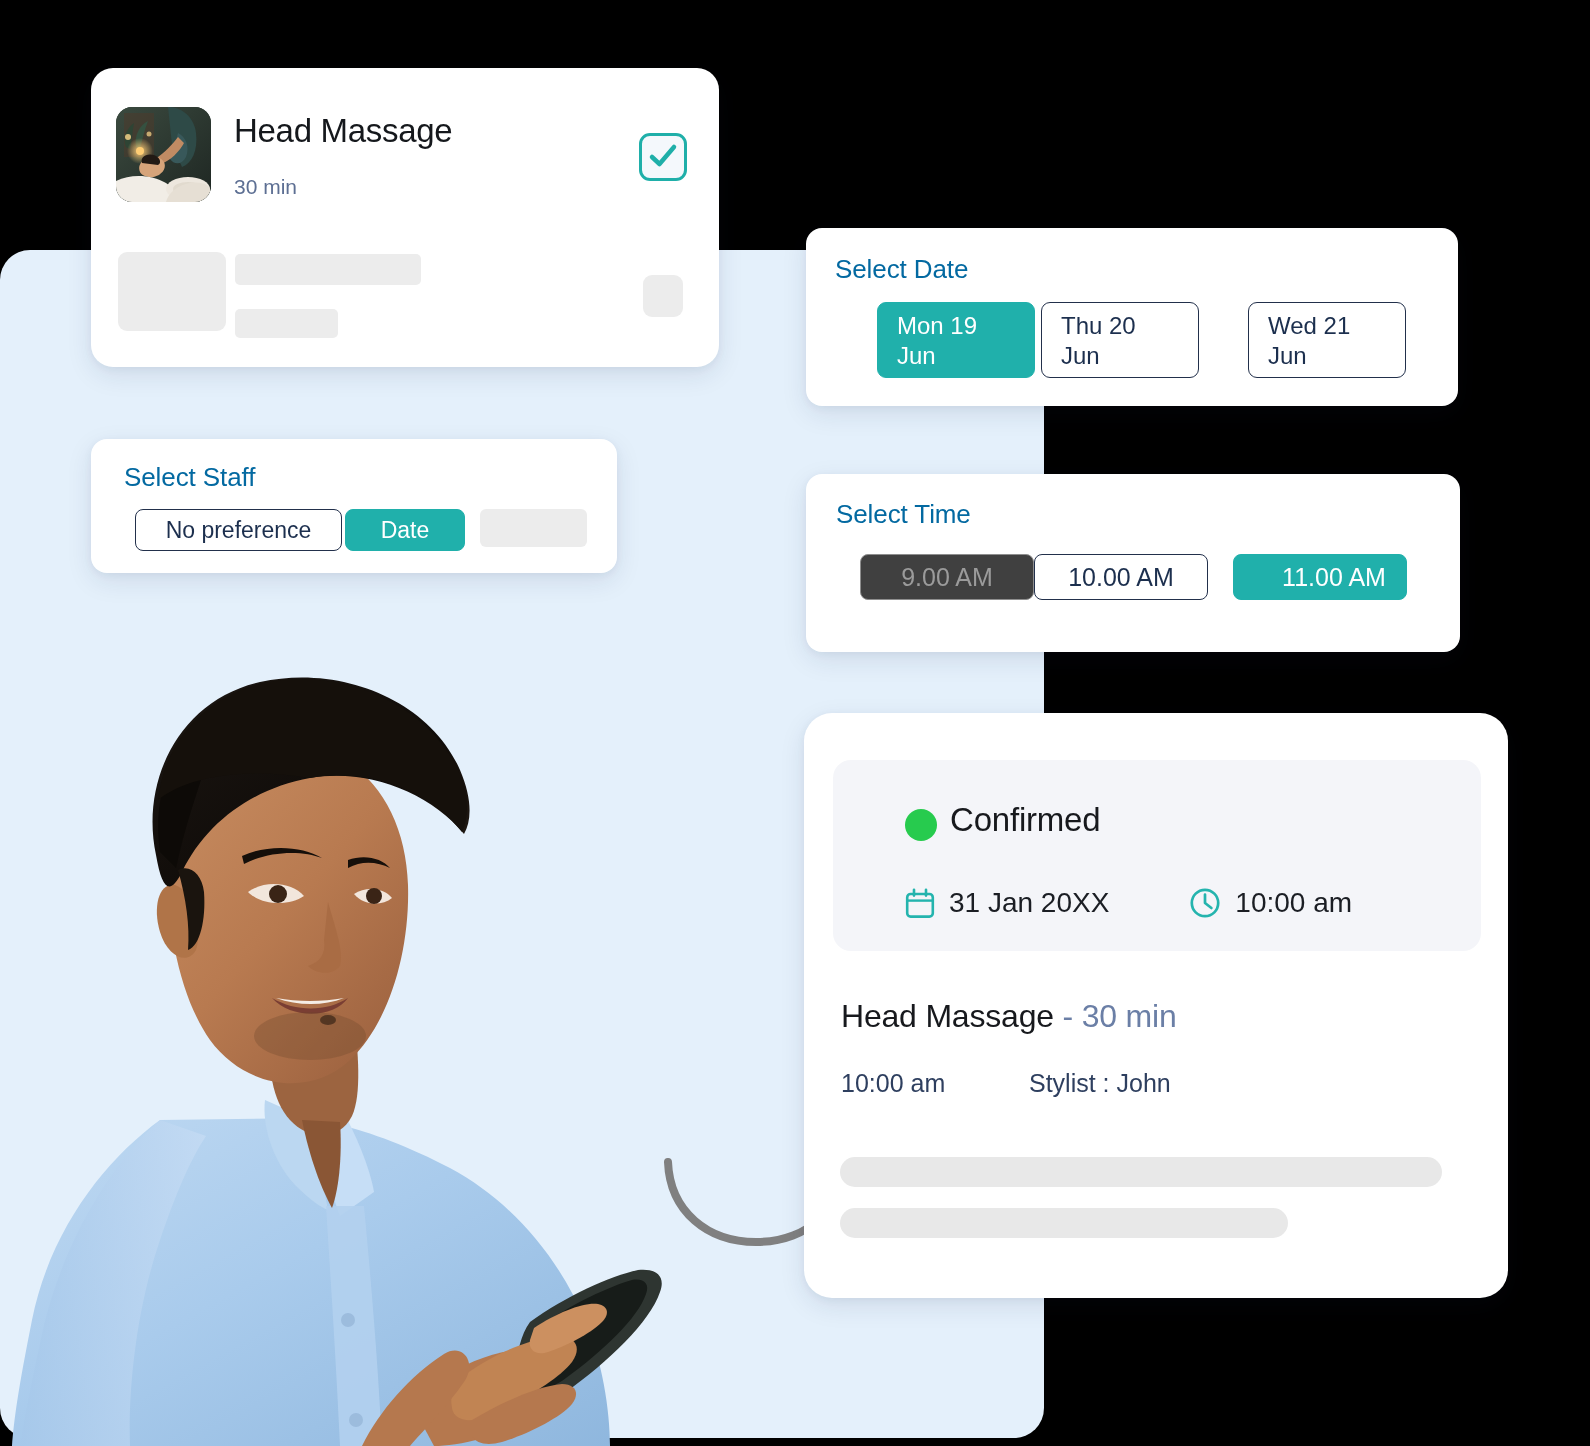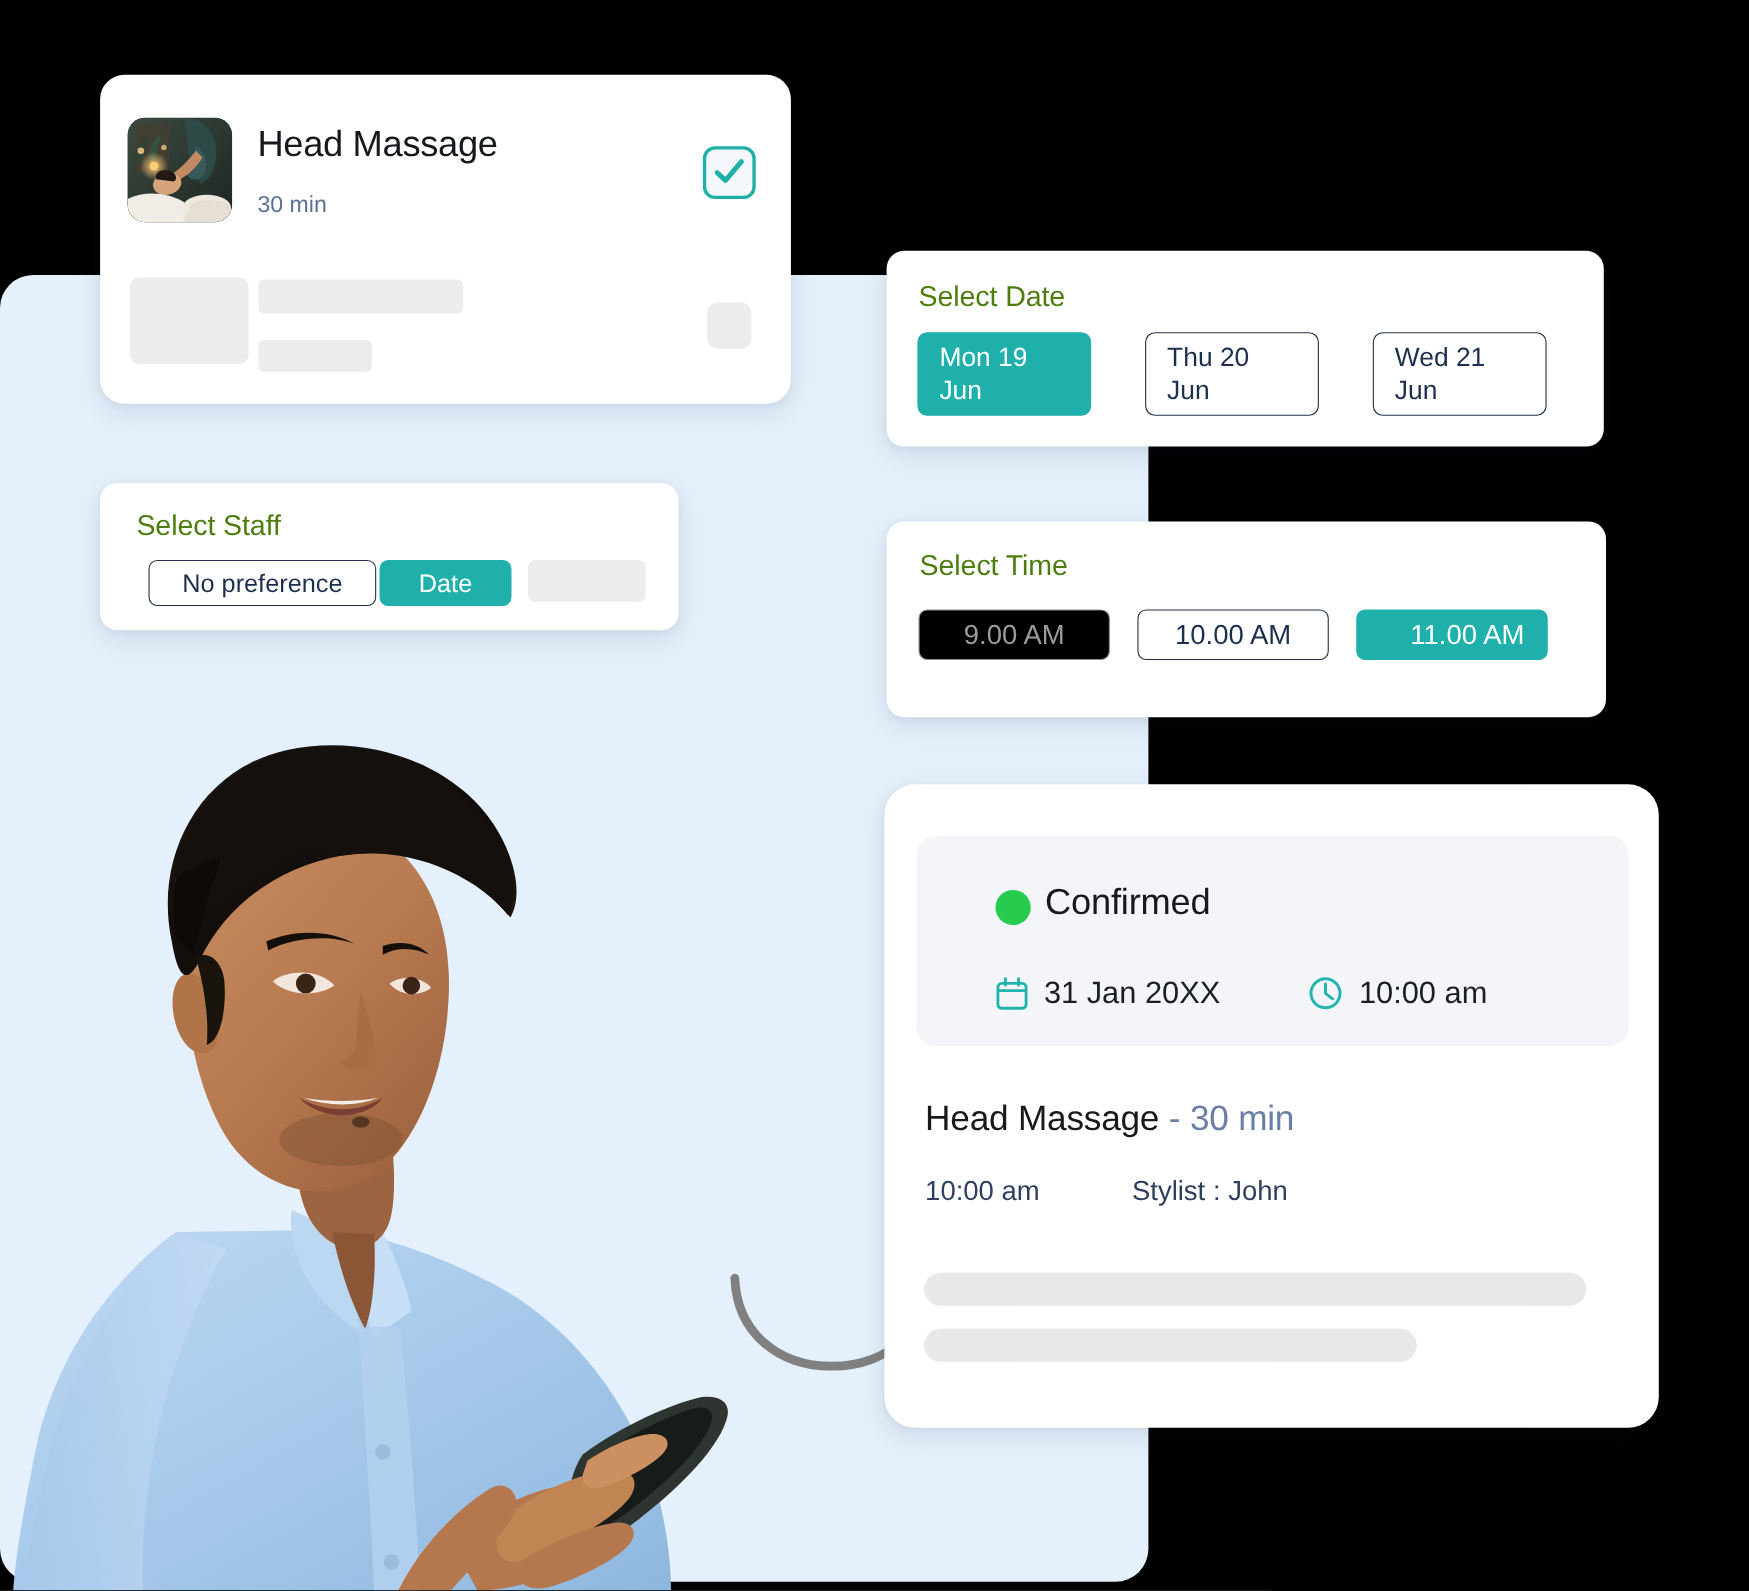--- a/index.html
+++ b/index.html
@@ -107,21 +107,21 @@
   .staff-card {
     left: 91px;
     top: 439px;
     width: 526px;
     height: 134px;
     border-radius: 16px;
   }
   .panel-label {
     position: absolute;
     font-size: 26px;
-    color: #4d7c0f;
+    color: #0369a1;
     letter-spacing: -0.1px;
   }
   .staff-card .panel-label { left: 33px; top: 23px; }
 
   .chip {
     position: absolute;
     display: flex;
     align-items: center;
     justify-content: center;
     font-size: 23px;
@@ -136,23 +136,24 @@
   .chip-filled {
     background: #20B0AB;
     border: 1.6px solid #20B0AB;
     color: #FFFFFF;
   }
   .chip-ghost {
     background: #ECECEC;
     border: none;
   }
   .chip-disabled {
-    background: #000000;
+    background: #404040;
     border: 1.6px solid #8E8E8E;
     color: #9B9B9B;
+    margin-left: 25px;
   }
 
   .staff-1 { left: 33px;  top: 70px; width: 207px; height: 42px; margin-left: 11px; }
   .staff-2 { left: 254px; top: 70px; width: 120px; height: 42px; }
   .staff-3 { left: 389px; top: 70px; width: 107px; height: 38px; border-radius: 6px; }
 
   
   .date-card {
     left: 806px;
     top: 228px;
@@ -175,20 +176,21 @@
   }
   .date-chip.outline {
     background: #FFFFFF;
     border: 1.8px solid #22304B;
     color: #1C2F4E;
   }
   .date-chip.filled {
     background: #20B0AB;
     border: 1.8px solid #20B0AB;
     color: #FFFFFF;
+    margin-left: 43px;
   }
   .date-1 { left: 28px; }
   .date-2 { left: 235px; }
   .date-3 { left: 442px; }
 
   
   .time-card {
     left: 806px;
     top: 474px;
     width: 654px;

